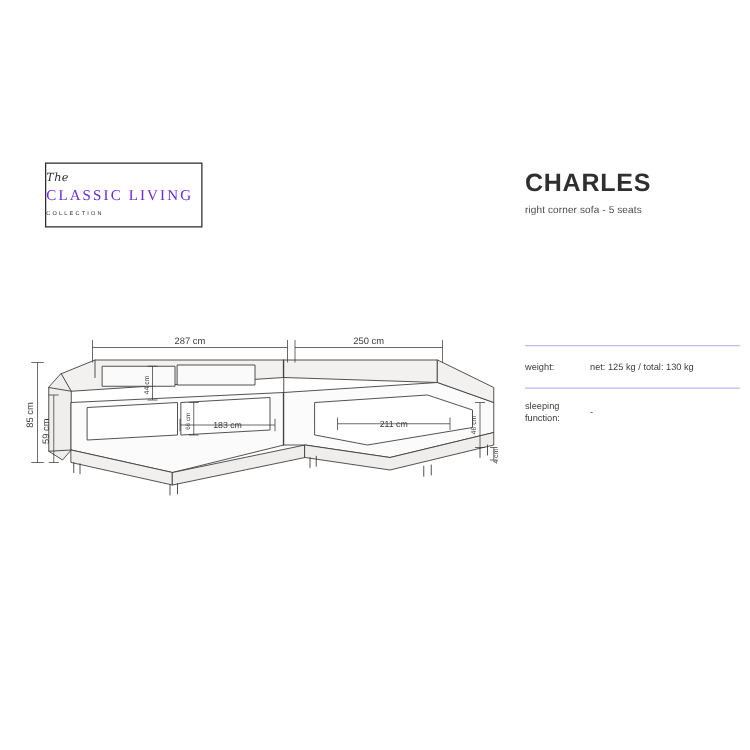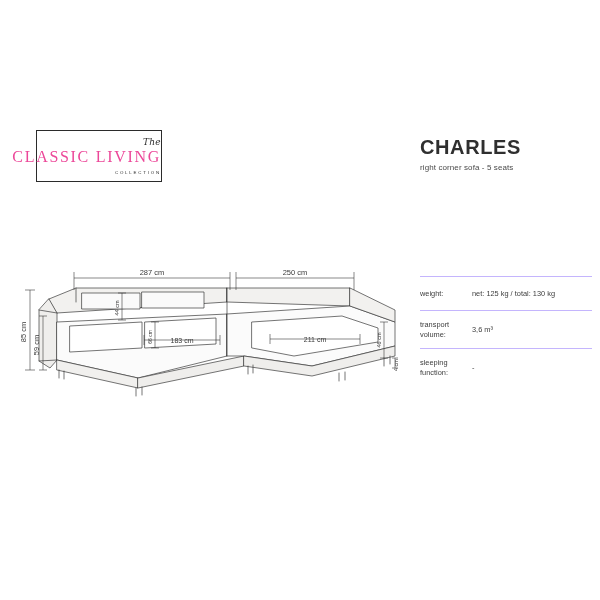--- a/index.html
+++ b/index.html
@@ -20,37 +20,37 @@
   .logo-box {
     position: absolute;
     left: 36px;
     top: 130px;
     width: 126px;
     height: 52px;
     border: 1px solid #2b2b2b;
     box-sizing: border-box;
     display: flex;
     flex-direction: column;
-    align-items: flex-end;
+    align-items: flex-start;
     justify-content: center;
   }
   .logo-script {
     font-family: "DejaVu Serif", serif;
     font-style: italic;
     font-size: 9px;
     line-height: 9px;
     color: #2b2b2b;
     margin-bottom: 1px;
     letter-spacing: 0.3px;
   }
   .logo-main {
     font-family: "Liberation Serif", serif;
-    font-size: 16px;
+    font-size: 12px;
     letter-spacing: 1.7px;
-    color: #ec4899;
+    color: #6d28d9;
     white-space: nowrap;
   }
   .logo-sub {
     font-family: "Liberation Sans", sans-serif;
     font-size: 4.4px;
     letter-spacing: 1.8px;
     color: #2b2b2b;
     margin-top: 4px;
   }
 
@@ -134,27 +134,20 @@
   <div class="product-sub">right corner sofa - 5 seats</div>
 </div>
 
 <div class="specs">
 
   <div class="spec-row">
     <div class="spec-label">weight:</div>
     <div class="spec-value">net: 125 kg / total: 130 kg</div>
   </div>
 
-  <div class="spec-row">
-    <div class="spec-label">
-      <div>transport</div>
-      <div>volume:</div>
-    </div>
-    <div class="spec-value">3,6 m³</div>
-  </div>
 
 
   <div class="spec-row">
     <div class="spec-label">
       <div>sleeping</div>
       <div>function:</div>
     </div>
     <div class="spec-value">-</div>
   </div>
 

